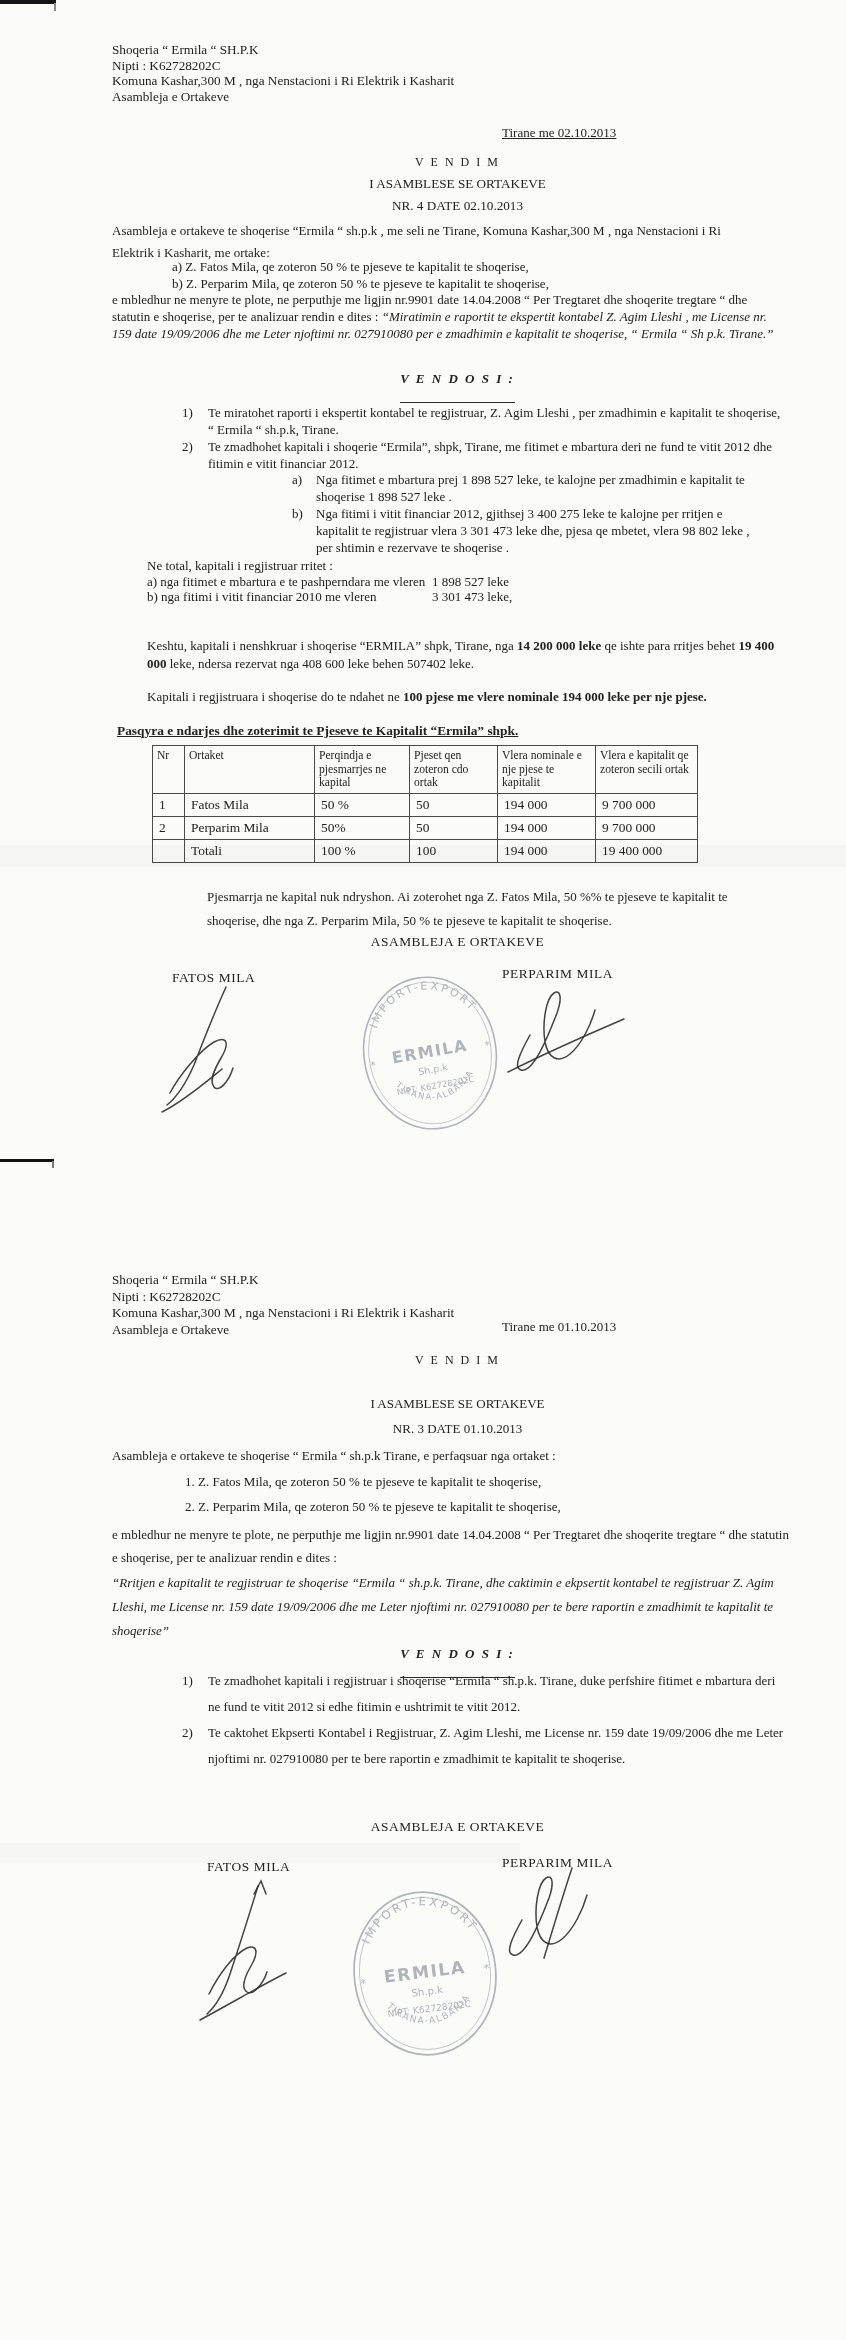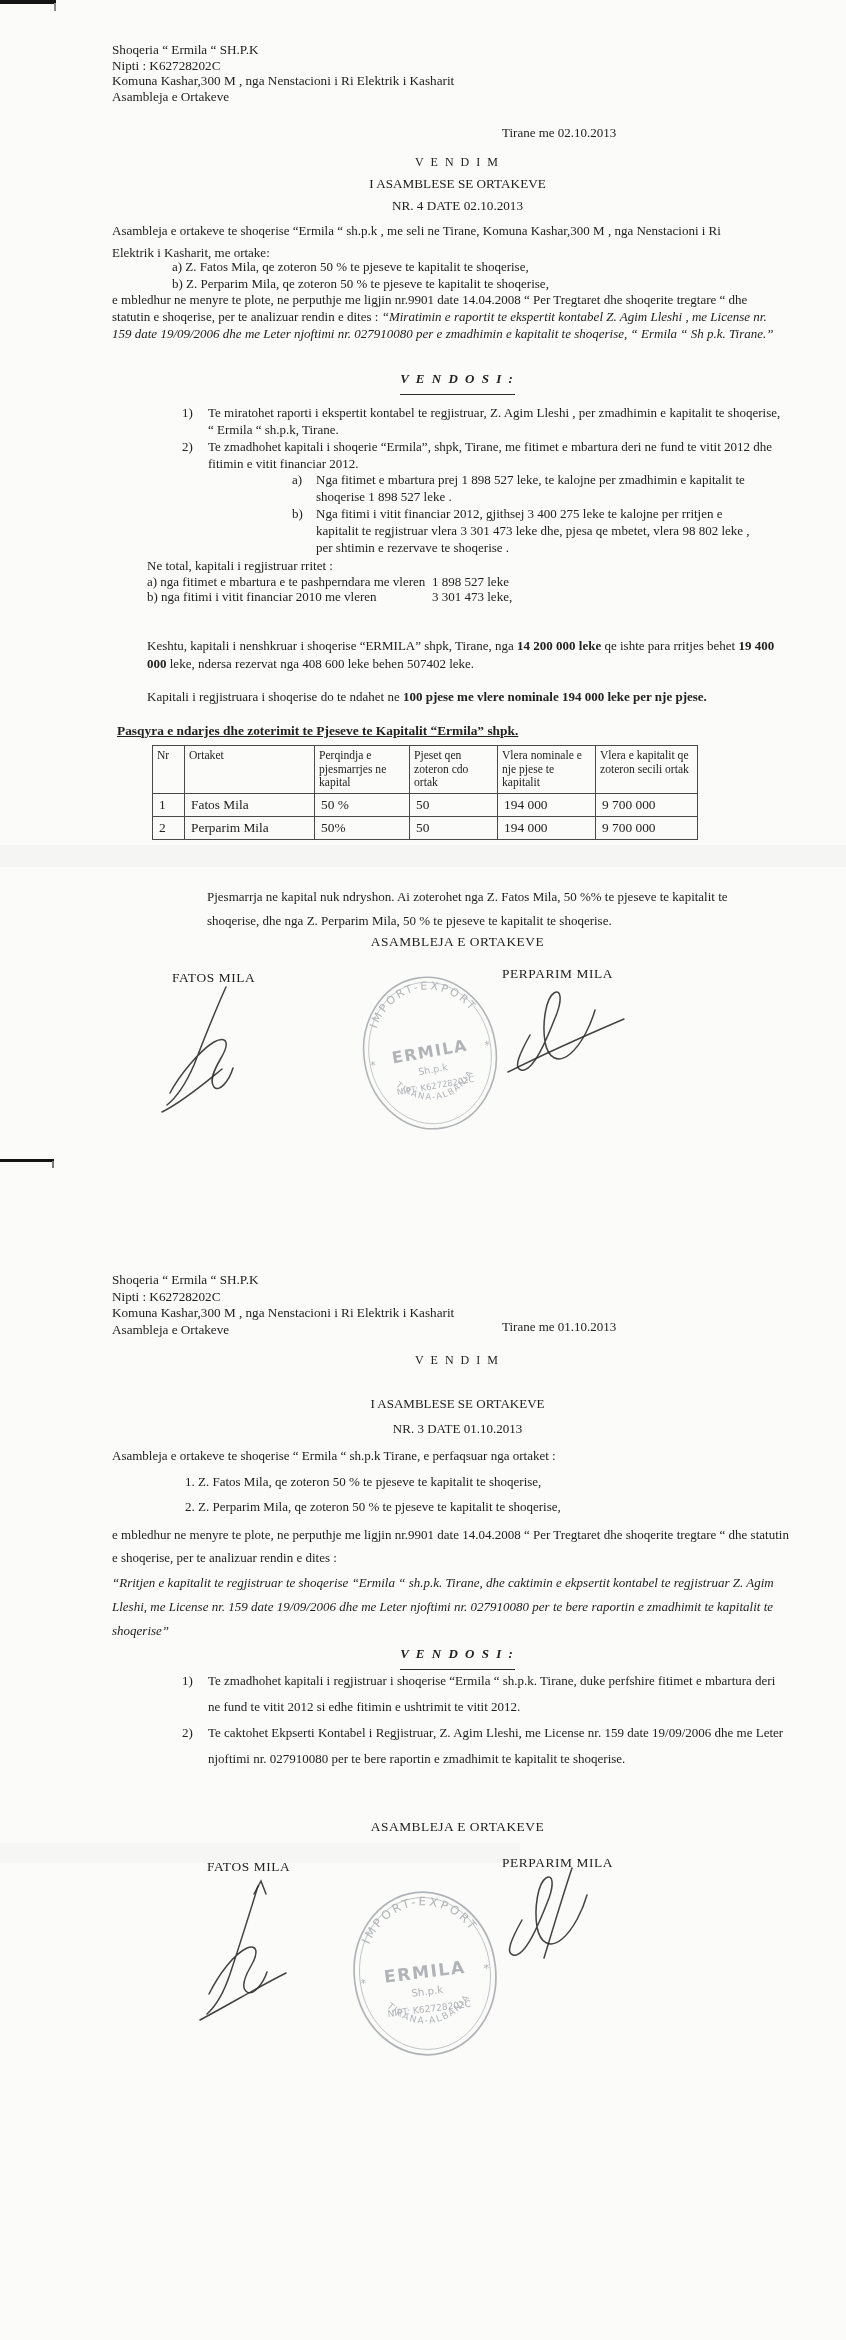--- a/index.html
+++ b/index.html
@@ -20,32 +20,32 @@
   #corner-mark{top:0;left:0;width:56px;height:4px;}
   #corner-tick{top:3px;left:54px;width:2px;height:8px;background:#8a8a8a;}
   #midline-mark{top:1159px;left:0;width:54px;height:3px;}
   #midline-tick{top:1161px;left:52px;width:2px;height:7px;background:#777;}
   .band{position:absolute;background:rgba(60,60,60,.03);}
   #band1{top:845px;left:0;width:846px;height:22px;}
   #band2{top:1843px;left:0;width:520px;height:20px;background:rgba(60,60,60,.025);}
 
   
   #d1-header{top:6px;left:2px;line-height:15.5px;font-size:13.2px;}
-  #d1-date{top:88px;left:392px;}
+  #d1-date{top:88px;left:392px;text-decoration:underline;}
   #d1-title{top:118px;}
   .title-main{letter-spacing:2px;font-size:12px;}
   .title-sub{margin-top:4px;font-size:13.2px;}
   .title-num{margin-top:5px;font-size:13.2px;}
   #d1-intro{top:184px;left:2px;width:652px;line-height:22px;}
   #d1-pa{top:222px;left:62px;}
   #d1-pb{top:239px;left:62px;}
   #d1-conv{top:256px;left:2px;width:668px;line-height:16.8px;}
   .ital{font-style:italic;}
   .vendosi{font-style:italic;font-weight:bold;letter-spacing:2px;}
-  .vendosi span{border-bottom:1.2px solid #2a2a2a;padding-bottom:8px;}
+  .vendosi span{border-bottom:1.2px solid #2a2a2a;padding-bottom:16px;}
   #d1-vendosi{top:334px;}
   .hang{display:flex;}
   .hang .mk{flex:0 0 26px;}
   .hang .tx{flex:1 1 auto;}
   #d1-res1{top:368px;left:72px;width:600px;}
   #d1-res2{top:402px;left:72px;width:600px;}
   #d1-suba{top:436px;left:182px;width:474px;line-height:16.5px;}
   #d1-subb{top:469px;left:182px;width:474px;line-height:17px;}
   .hang2 .mk{flex:0 0 24px;}
   #d1-netotal{top:521px;left:37px;}
@@ -212,20 +212,28 @@
           <td>9 700 000</td>
         </tr>
         <tr>
           <td>2</td>
           <td>Perparim Mila</td>
           <td>50%</td>
           <td>50</td>
           <td>194 000</td>
           <td>9 700 000</td>
         </tr>
+        <tr>
+          <td></td>
+          <td class="c">Totali</td>
+          <td>100 %</td>
+          <td>100</td>
+          <td>194 000</td>
+          <td>19 400 000</td>
+        </tr>
       </tbody>
     </table>
   </div>
 
   <div class="blk" id="d1-pjes">Pjesmarrja ne kapital nuk ndryshon. Ai zoterohet nga Z. Fatos Mila, 50 %% te pjeseve te kapitalit te shoqerise,   dhe nga  Z. Perparim Mila, 50 % te pjeseve te kapitalit te shoqerise.</div>
 
   <div class="blk center asm" id="d1-asm">ASAMBLEJA E ORTAKEVE</div>
 
   <div class="sig-area blk" id="d1-sig">
     <div class="sig-name l">FATOS MILA</div>

